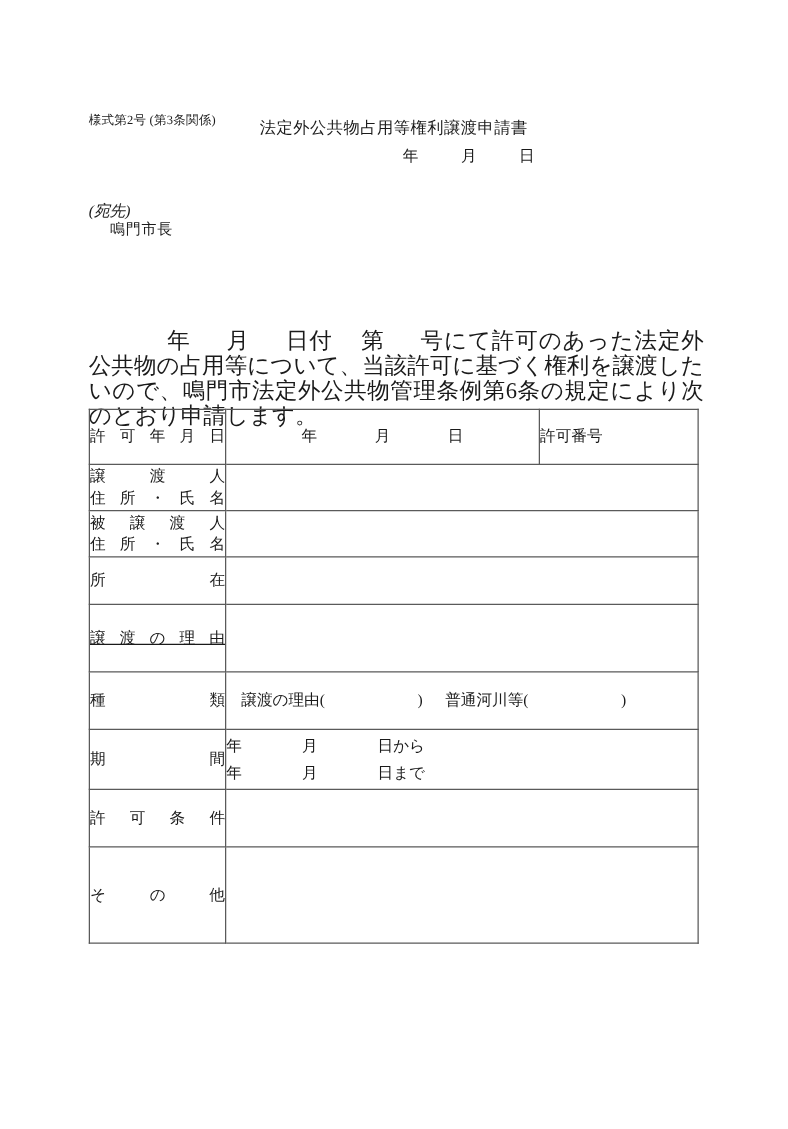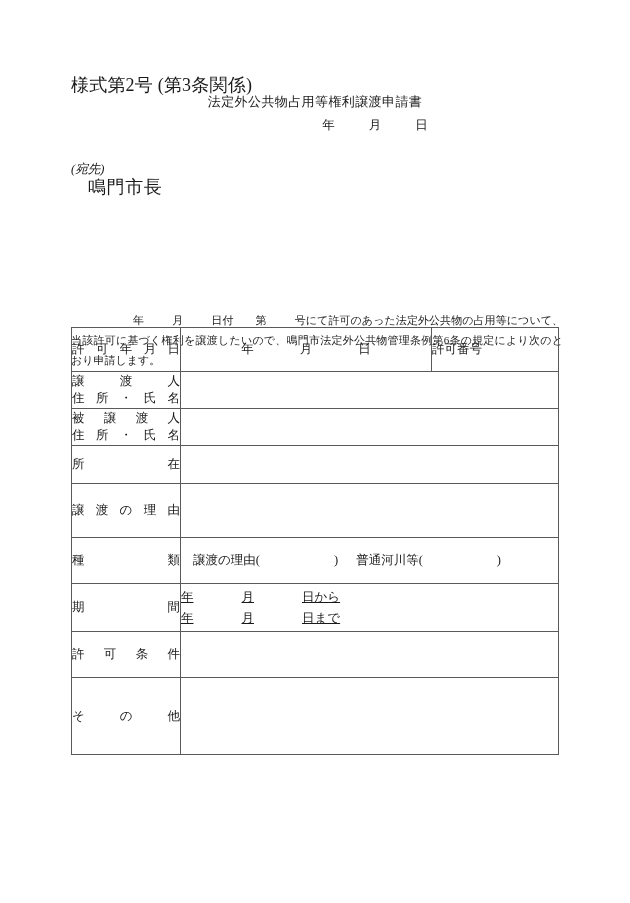--- a/index.html
+++ b/index.html
@@ -15,22 +15,22 @@
     position: relative;
     width: 630px;
     height: 903px;
     background: #ffffff;
     overflow: hidden;
     box-sizing: border-box;
   }
   .form-no {
     position: absolute;
     left: 71px;
-    top: 73px;
-    font-size: 18px;
+    top: 89px;
+    font-size: 10px;
     letter-spacing: 0.2px;
     white-space: nowrap;
   }
   .doc-title {
     position: absolute;
     left: 0;
     right: 0;
     top: 93px;
     text-align: center;
     font-size: 13px;
@@ -56,21 +56,21 @@
     position: absolute;
     left: 71px;
     top: 161px;
     font-size: 12.5px;
     font-style: italic;
   }
   .addressee-name {
     position: absolute;
     left: 88px;
     top: 175px;
-    font-size: 18px;
+    font-size: 12px;
     letter-spacing: 0.6px;
   }
   .applicant-block {
     position: absolute;
     left: 0;
     right: 0;
     top: 209px;
     font-size: 12.5px;
   }
   .applicant-row {
@@ -80,25 +80,24 @@
   .applicant-row .pad {
     display: inline-block;
     min-width: 86px;
     text-align: left;
   }
   .body-para {
     position: absolute;
     left: 71px;
     top: 262px;
     width: 492px;
-    font-size: 11px;
+    font-size: 18px;
     line-height: 20px;
     text-align: justify;
     text-justify: inter-character;
-    margin-top: 48px;
   }
   .body-para .lead {
     display: inline-block;
     width: 62px;
   }
   .body-para .gap {
     display: inline-block;
     width: 28px;
   }
   .body-para .gap-sm {
@@ -160,31 +159,30 @@
     display: inline-block;
     width: 74px;
   }
   .kind-line .mid-gap {
     display: inline-block;
     width: 18px;
   }
   .period-cell {
     padding-left: 95px;
     line-height: 21px;
-    text-decoration: underline;
   }
   .period-cell .sp3 {
     display: inline-block;
     width: 48px;
   }
   .r-h-44 { height: 44px; }
   .r-h-37 { height: 37px; }
   .r-h-38 { height: 38px; }
   .r-h-40 { height: 40px; }
-  .r-h-54 { height: 54px; }
+  .r-h-54 { height: 54px; text-decoration: underline; }
   .r-h-46 { height: 46px; }
   .r-h-48 { height: 48px; }
   .r-h-77 { height: 77px; }
 </style>
 </head>
 <body>
 
 <div class="page">
 
   <div class="form-no">様式第2号 (第3条関係)</div>

